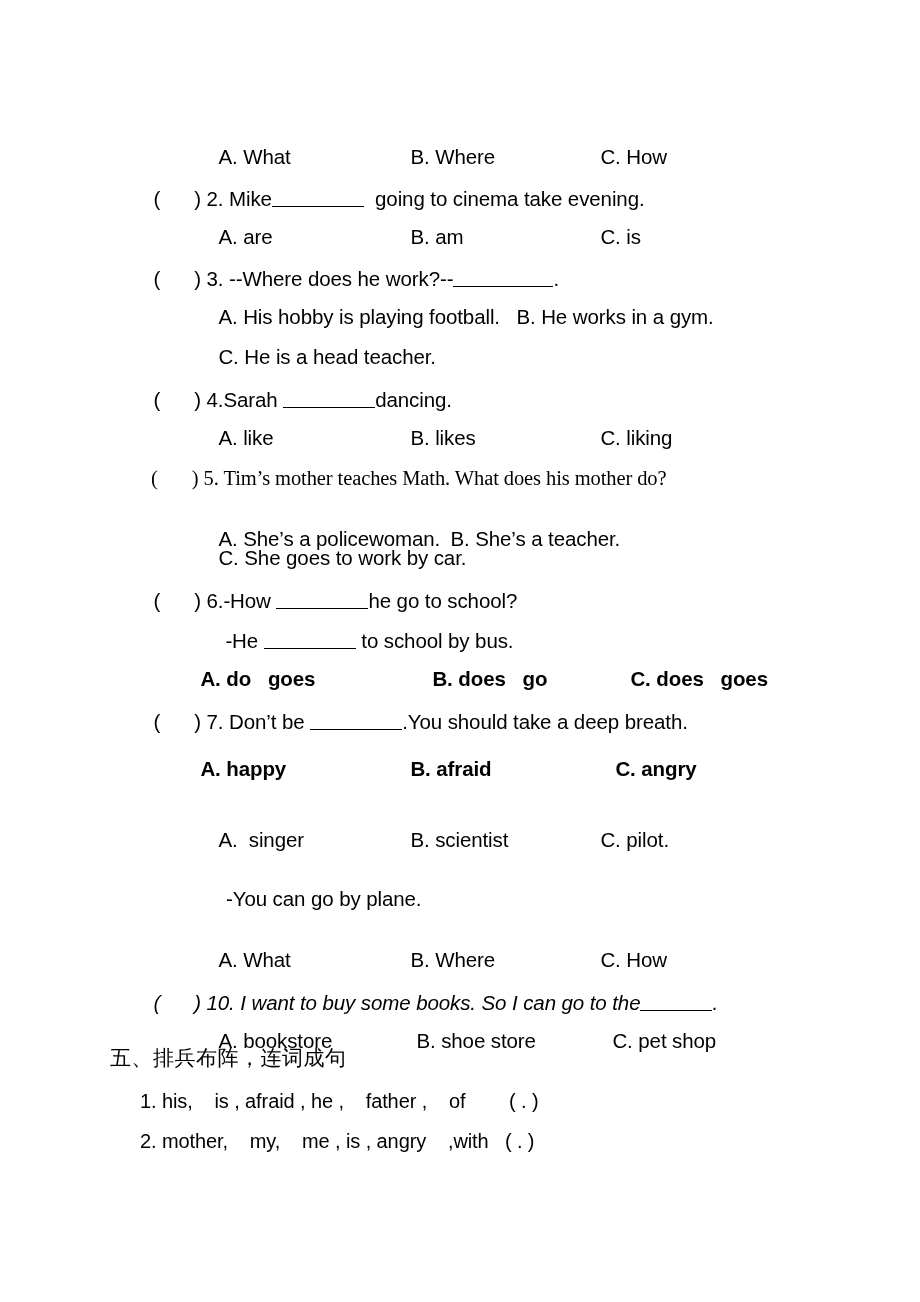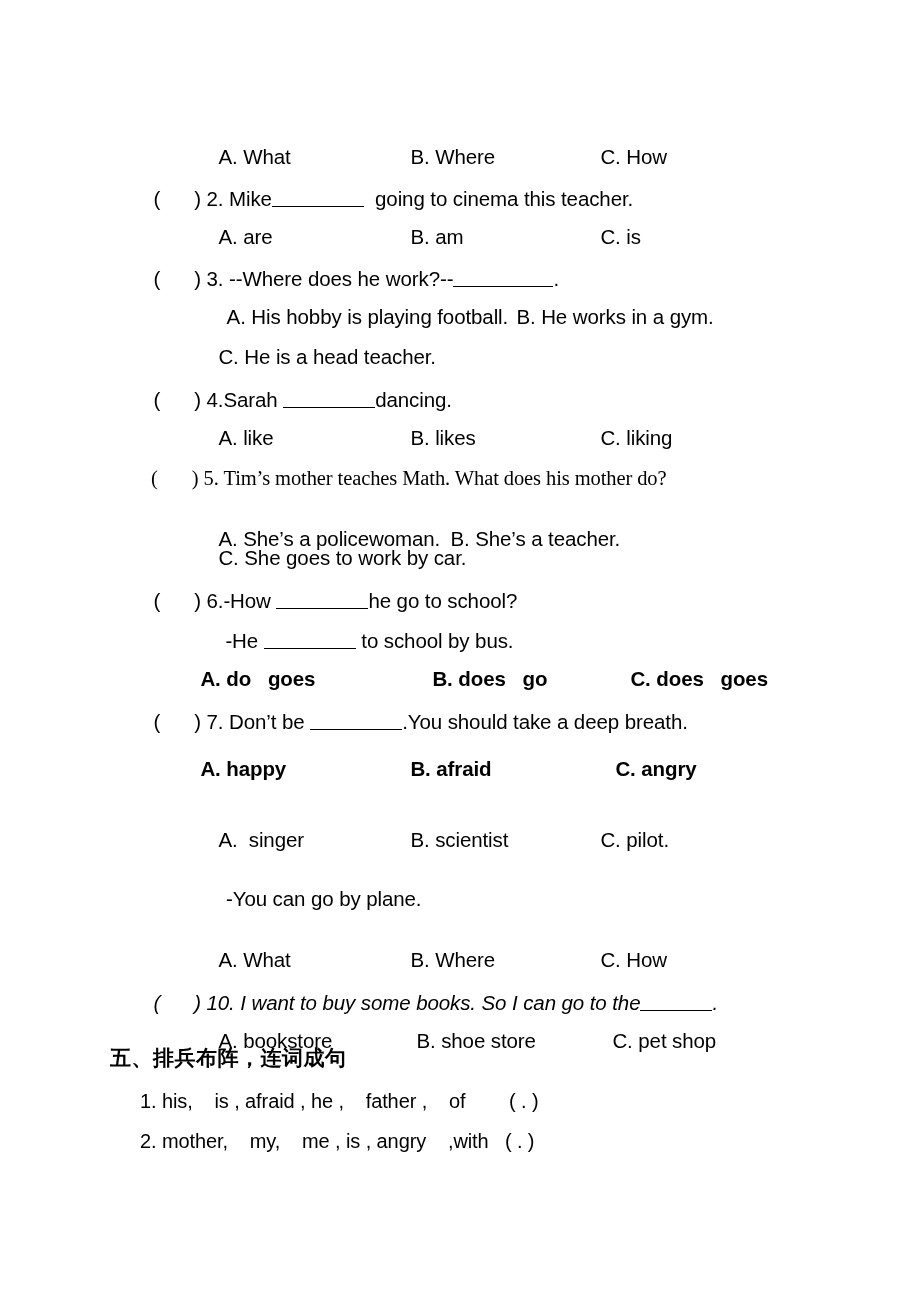--- a/index.html
+++ b/index.html
@@ -42,59 +42,59 @@
     left: 196px;
     font-size: 20.5px;
   }
   .optrow.narrow { left: 178px; font-weight: bold; }
   .opt {
     display: inline-block;
     white-space: pre;
   }
   
   .colA { width: 192px; }
-  .colA-n { width: 232px; text-align: center; }
+  .colA-n { width: 232px; }
   .colB { width: 190px; }
   
   .cont { font-size: 20.5px; }
   
   .blank {
     display: inline-block;
     border-bottom: 1.6px solid #000;
     vertical-align: baseline;
     height: 0.95em;
     margin-bottom: -1px;
   }
   .b70 { width: 72px; }
   .b90 { width: 92px; }
   .b100 { width: 100px; }
   
   .section-heading {
     left: 110px;
     font-size: 21px;
     font-family: "DejaVu Sans", "Liberation Sans", sans-serif;
-    font-weight: 700;
+    font-weight: 400;
     letter-spacing: 0.5px;
   }
   .ordering {
     left: 140px;
     font-size: 20px;
   }
 </style>
 </head>
 <body>
 
 <div class="page">
 
   <div class="line optrow" style="top:126px;">
     <span class="opt colA">A. What</span><span class="opt colB">B. Where</span><span class="opt">C. How</span>
   </div>
 
   <div class="line qline" style="top:166px;">
-    <span class="paren">(</span><span style="display:inline-block;width:34px;"></span><span class="paren">)</span><span> </span><span>2.</span><span> </span><span>Mike</span><span class="blank b90"></span><span>  going to cinema this teacher.</span>
+    <span class="paren">(</span><span style="display:inline-block;width:34px;"></span><span class="paren">)</span><span> </span><span>2.</span><span> </span><span>Mike</span><span class="blank b90"></span><span>  going to cinema take evening.</span>
   </div>
   <div class="line optrow" style="top:206px;">
     <span class="opt colA">A. are</span><span class="opt colB">B. am</span><span class="opt">C. is</span>
   </div>
 
   <div class="line qline" style="top:246px;">
     <span class="paren">(</span><span style="display:inline-block;width:34px;"></span><span class="paren">)</span><span> </span><span>3.</span><span> </span><span>--Where does he work?--</span><span class="blank b100"></span><span>.</span>
   </div>
   <div class="line optrow" style="top:286px;">
     <span class="opt colA-n" style="width:298px;">A. His hobby is playing football.</span><span class="opt">B. He works in a gym.</span>

